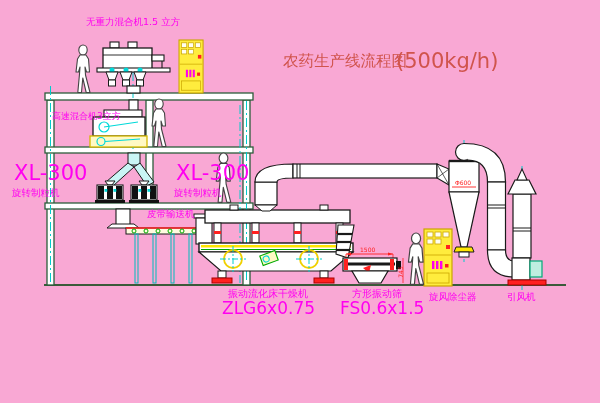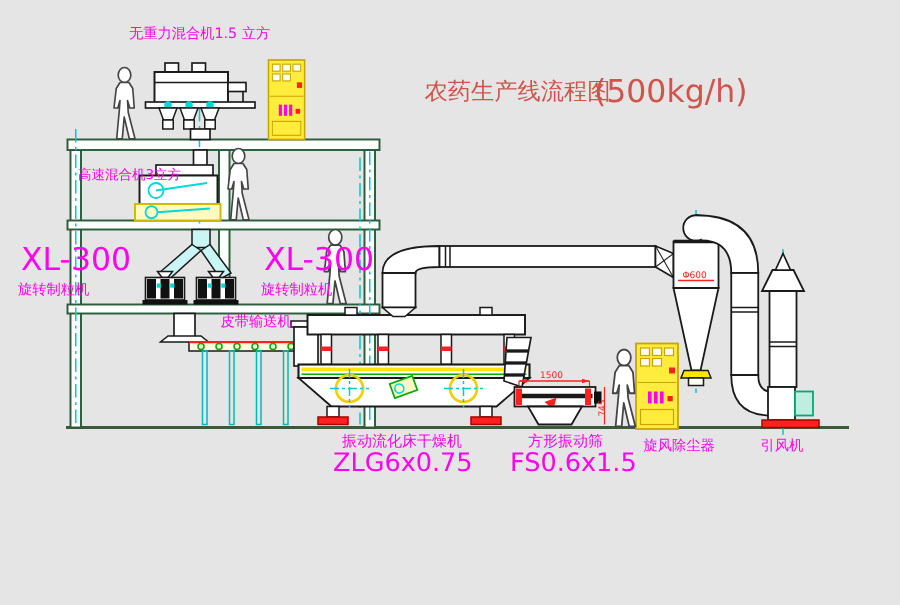--- a/index.html
+++ b/index.html
@@ -1,16 +1,16 @@
 <!DOCTYPE html>
 <html><head>
 <meta charset="utf-8">
 <style>
   html,body{margin:0;padding:0;background:#fff;}
-  #canvas{position:relative;width:600px;height:403px;background:#e5e5e5;overflow:hidden;
+  #canvas{position:relative;width:600px;height:403px;background:#f9a8d4;overflow:hidden;
           font-family:"DejaVu Sans", sans-serif;}
   svg text{font-family:"DejaVu Sans", sans-serif;}
   .mag{fill:#ff00f0;}
   .red{fill:#d0544c;}
   .dim{fill:#ff2020;}
 </style>
 </head>
 <body>
 
 <div id="canvas">

